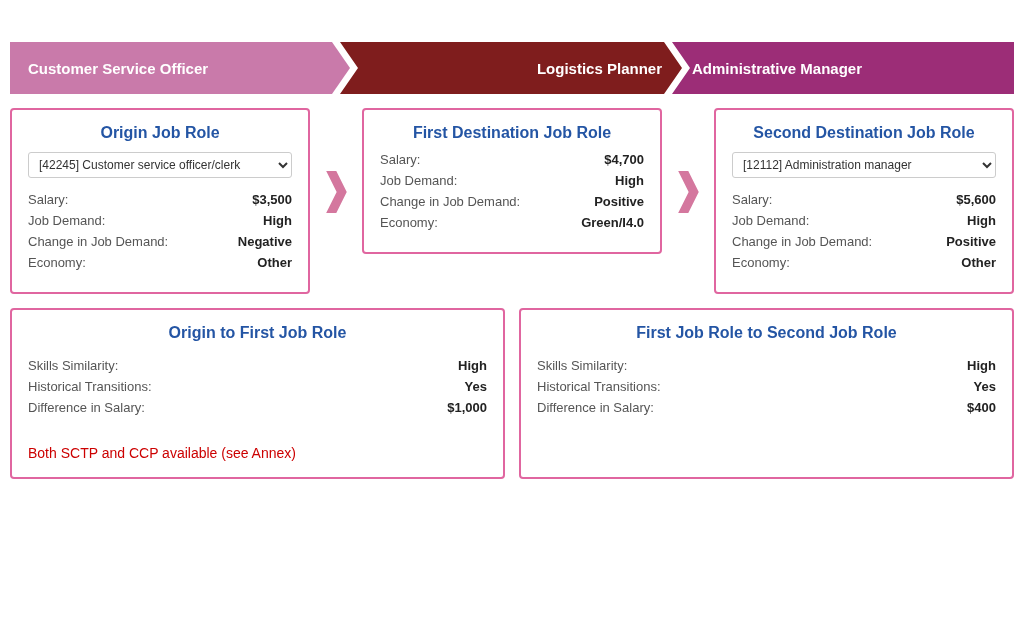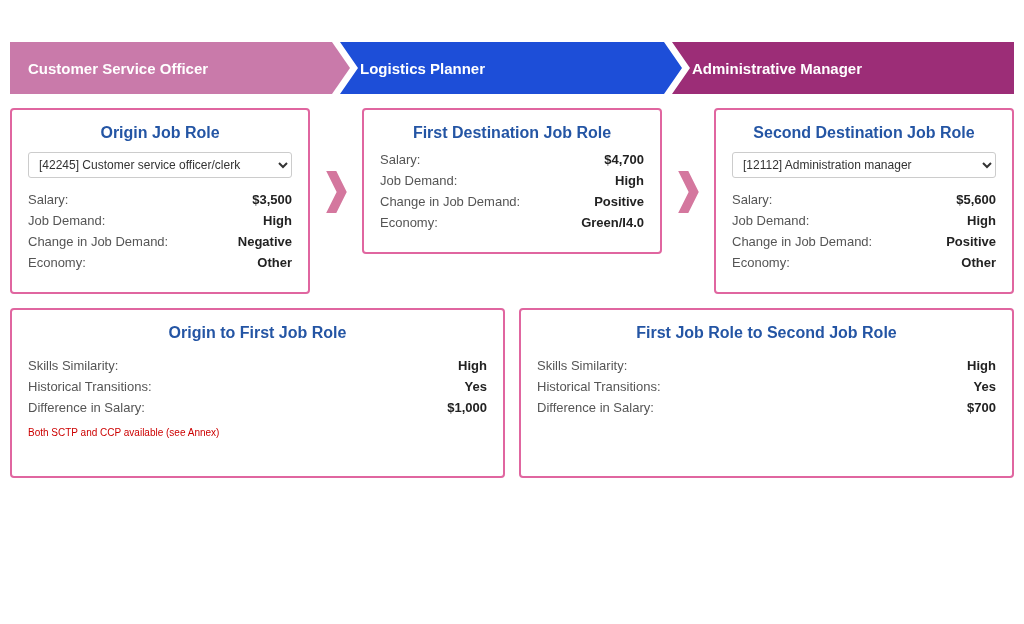--- a/index.html
+++ b/index.html
@@ -31,21 +31,21 @@
       clip-path: polygon(0 0, calc(100% - 18px) 0, 100% 50%, calc(100% - 18px) 100%, 0 100%, 18px 50%);
     }
     .banner-segment:first-child {
       clip-path: polygon(0 0, calc(100% - 18px) 0, 100% 50%, calc(100% - 18px) 100%, 0 100%);
       padding-left: 18px;
     }
     .banner-segment:last-child {
       clip-path: polygon(0 0, 100% 0, 100% 100%, 0 100%, 18px 50%);
     }
     .banner-seg-1 { background: #c97aaa; flex: 1; }
-    .banner-seg-2 { background: #1d4ed8; flex: 1; margin-left: -10px; }
+    .banner-seg-2 { background: #7f1d1d; flex: 1; margin-left: -10px; justify-content: flex-end; }
     .banner-seg-3 { background: #9c2d77; flex: 1; margin-left: -10px; text-align: center; }
 
     
     .cards-row {
       display: flex;
       gap: 0;
       align-items: flex-start;
       margin-bottom: 14px;
     }
 
@@ -116,22 +116,22 @@
       background: #fff;
       min-height: 170px;
     }
 
     .bottom-card .card-title {
       margin-bottom: 16px;
     }
 
     .note-text {
       color: #cc0000;
-      font-size: 10px;
-      margin-top: 12px;
+      font-size: 14px;
+      margin-top: 30px;
     }
   </style>
 </head>
 <body>
 
 <div class="header-banner">
   <div class="banner-segment banner-seg-1">
     <span>Customer Service Officer</span>
   </div>
   <div class="banner-segment banner-seg-2">
@@ -243,16 +243,16 @@
     <div class="info-row">
       <span class="info-label">Skills Similarity:</span>
       <span class="info-value">High</span>
     </div>
     <div class="info-row">
       <span class="info-label">Historical Transitions:</span>
       <span class="info-value">Yes</span>
     </div>
     <div class="info-row">
       <span class="info-label">Difference in Salary:</span>
-      <span class="info-value">$700</span>
+      <span class="info-value">$400</span>
     </div>
   </div>
 </div>
 
 </body></html>

